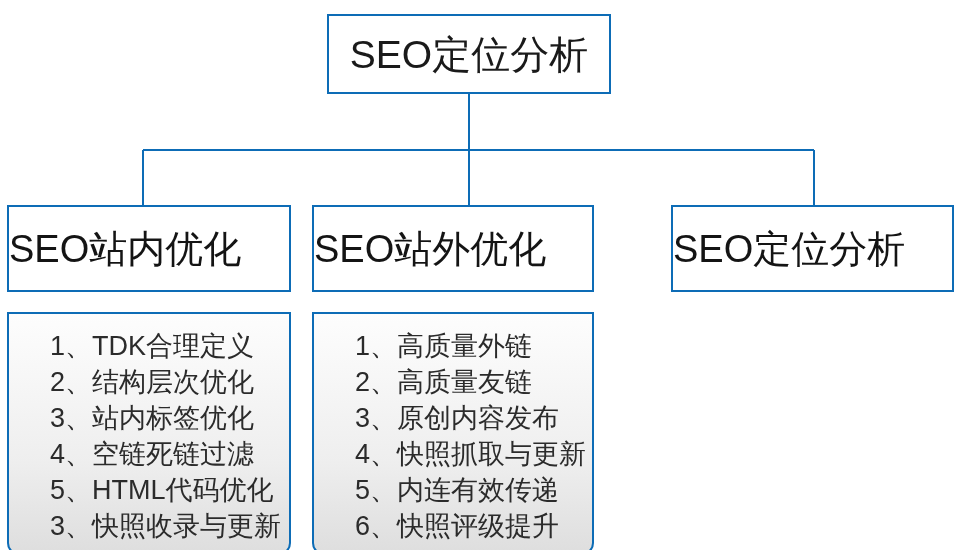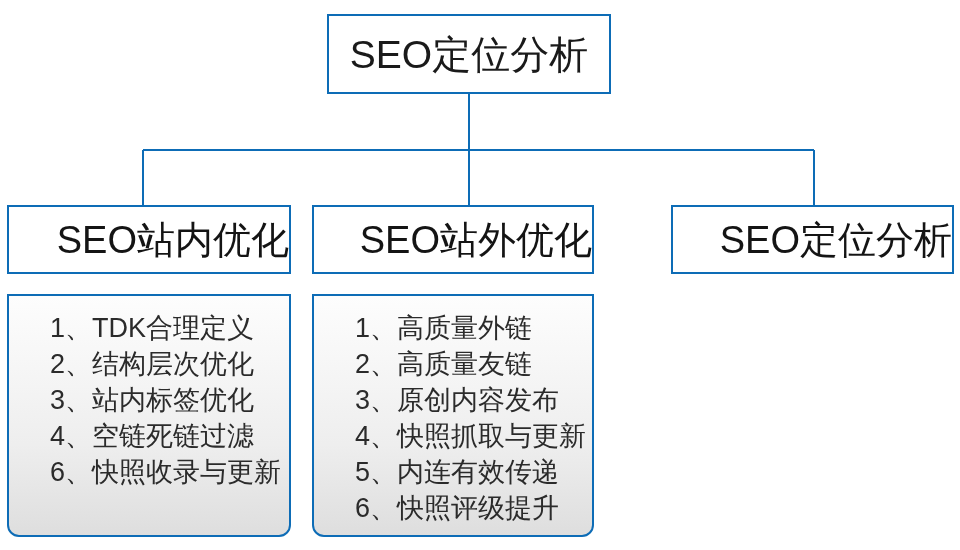--- a/index.html
+++ b/index.html
@@ -56,26 +56,26 @@
     position: absolute;
     top: 205px;
   }
   .col-1 { left: 7px;   width: 284px; }
   .col-2 { left: 312px; width: 282px; }
   .col-3 { left: 671px; width: 283px; }
 
   .col-header {
     box-sizing: border-box;
     width: 100%;
-    height: 69px;
+    height: 87px;
     border: 2px solid #0d6cb6;
     background: #ffffff;
     display: flex;
     align-items: center;
-    justify-content: flex-end;
+    justify-content: flex-start;
   }
   .col-header-label {
     font-size: 38px;
     color: #141414;
     line-height: 1;
     white-space: nowrap;
   }
 
   .col-list {
     box-sizing: border-box;
@@ -124,21 +124,22 @@
 
   <div class="column col-1">
     <div class="col-header">
       <span class="col-header-label">SEO站内优化</span>
     </div>
     <div class="col-list">
       <div class="col-list-item">1、TDK合理定义</div>
       <div class="col-list-item">2、结构层次优化</div>
       <div class="col-list-item">3、站内标签优化</div>
       <div class="col-list-item">4、空链死链过滤</div>
-      <div class="col-list-item">6、快照收录与更新</div>
+      <div class="col-list-item">5、HTML代码优化</div>
+      <div class="col-list-item">3、快照收录与更新</div>
     </div>
   </div>
 
   <div class="column col-2">
     <div class="col-header">
       <span class="col-header-label">SEO站外优化</span>
     </div>
     <div class="col-list">
       <div class="col-list-item">1、高质量外链</div>
       <div class="col-list-item">2、高质量友链</div>

